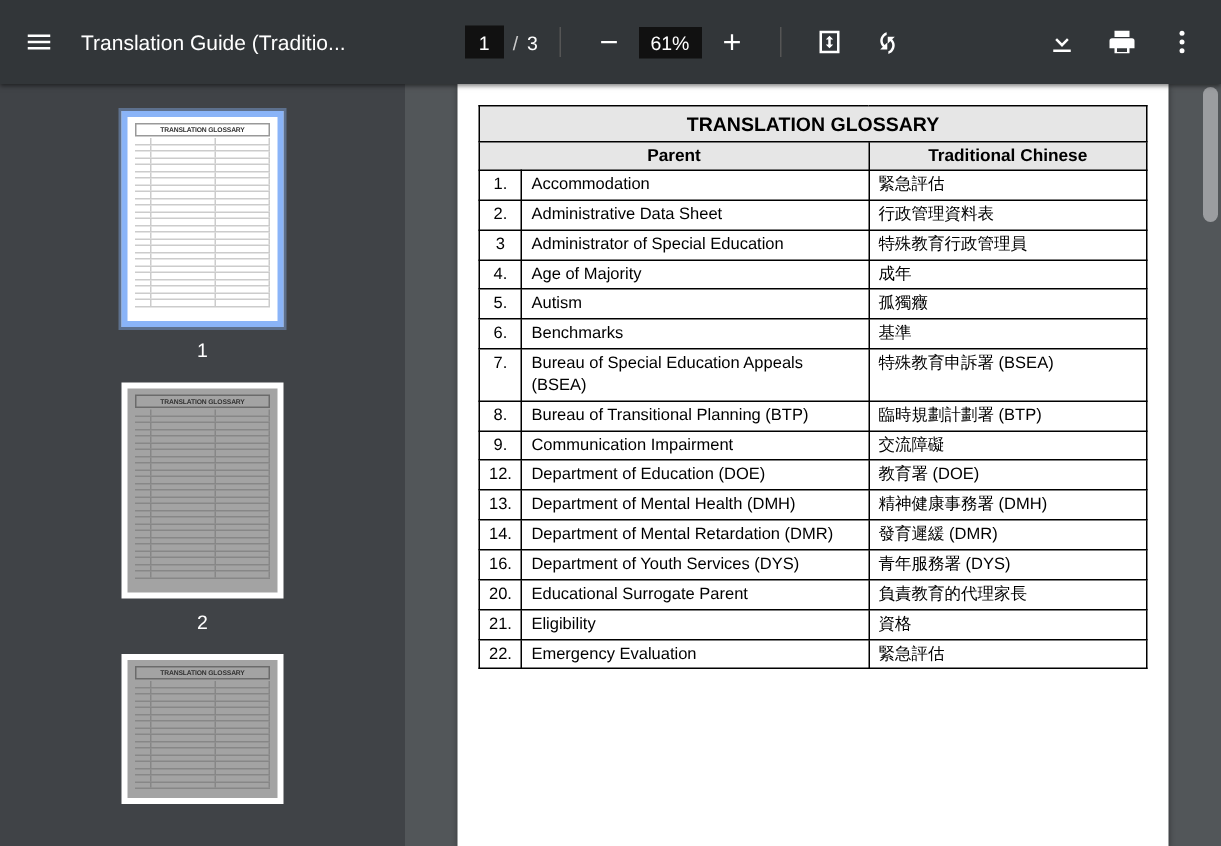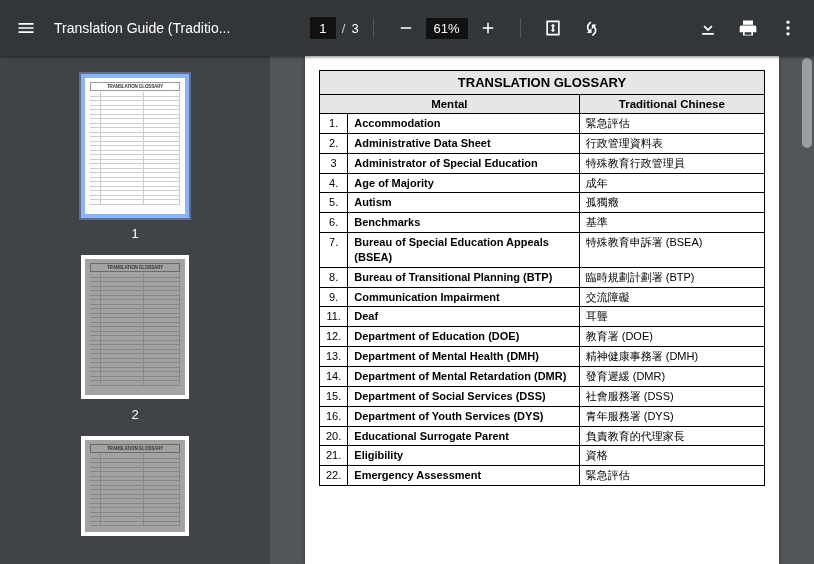--- a/index.html
+++ b/index.html
@@ -37,21 +37,21 @@
   .main-scroll { position:absolute; right:2px; top:2px; bottom:2px; width:10px; }
   .main-scroll .sbthumb { position:absolute; left:0; top:0; width:100%; height:90px; background:#9b9da0; border-radius:5px; }
   .page { width: 474px; background:#fff; margin-top:0; box-shadow:0 1px 4px rgba(0,0,0,.4); padding: 14px 14px 0 14px; }
 
   
   .glossary { width:100%; border-collapse:collapse; font-size:11px; }
   .glossary th.titlecell { background:#e6e6e6; border:1px solid #000; text-align:center; padding:4px 0; font-weight:bold; font-size:13px; }
   .glossary th.head { background:#e6e6e6; border:1px solid #000; text-align:center; padding:3px 0; font-weight:bold; font-size:11.5px; }
   .glossary td { border:1px solid #000; padding:2px 6px; vertical-align:top; line-height:1.35; }
   .glossary td.num { width:28px; text-align:center; }
-  .glossary td.en { width:52%;font-weight:bold; }
+  .glossary td.en { width:52%; }
   .glossary td.zh { }
 
   svg { display:block; }
 </style>
 </head>
 <body>
 
 <div class="toolbar">
   <div class="tb-btn">
     <svg width="20" height="20" viewBox="0 0 24 24">
@@ -480,21 +480,21 @@
   </div>
 
   <div class="main">
     <div class="page">
       <table class="glossary">
         <tbody>
             <tr>
               <th class="titlecell" colspan="3">TRANSLATION GLOSSARY</th>
             </tr>
         <tr>
-          <th class="head" colspan="2">Mental</th>
+          <th class="head" colspan="2">Parent</th>
           <th class="head">Traditional Chinese</th>
         </tr>
         </tbody>
           <tbody id="glossary-body">
             <tr>
               <td class="num">1.</td>
               <td class="en">Accommodation</td>
               <td class="zh">緊急評估</td>
             </tr>
             <tr>
@@ -531,62 +531,52 @@
               <td class="num">8.</td>
               <td class="en">Bureau of Transitional Planning (BTP)</td>
               <td class="zh">臨時規劃計劃署 (BTP)</td>
             </tr>
             <tr>
               <td class="num">9.</td>
               <td class="en">Communication Impairment</td>
               <td class="zh">交流障礙</td>
             </tr>
             <tr>
-              <td class="num">11.</td>
-              <td class="en">Deaf</td>
-              <td class="zh">耳聾</td>
-            </tr>
-            <tr>
               <td class="num">12.</td>
               <td class="en">Department of Education (DOE)</td>
               <td class="zh">教育署 (DOE)</td>
             </tr>
             <tr>
               <td class="num">13.</td>
               <td class="en">Department of Mental Health  (DMH)</td>
               <td class="zh">精神健康事務署 (DMH)</td>
             </tr>
             <tr>
               <td class="num">14.</td>
               <td class="en">Department of Mental Retardation  (DMR)</td>
               <td class="zh">發育遲緩 (DMR)</td>
             </tr>
             <tr>
-              <td class="num">15.</td>
-              <td class="en">Department of Social Services  (DSS)</td>
-              <td class="zh">社會服務署 (DSS)</td>
-            </tr>
-            <tr>
               <td class="num">16.</td>
               <td class="en">Department of Youth Services  (DYS)</td>
               <td class="zh">青年服務署 (DYS)</td>
             </tr>
             <tr>
               <td class="num">20.</td>
               <td class="en">Educational Surrogate Parent</td>
               <td class="zh">負責教育的代理家長</td>
             </tr>
             <tr>
               <td class="num">21.</td>
               <td class="en">Eligibility</td>
               <td class="zh">資格</td>
             </tr>
             <tr>
               <td class="num">22.</td>
-              <td class="en">Emergency Assessment</td>
+              <td class="en">Emergency Evaluation</td>
               <td class="zh">緊急評估</td>
             </tr>
           </tbody>
       </table>
     </div>
     <div class="main-scroll">
       <div class="sbthumb"></div>
     </div>
   </div>
 

